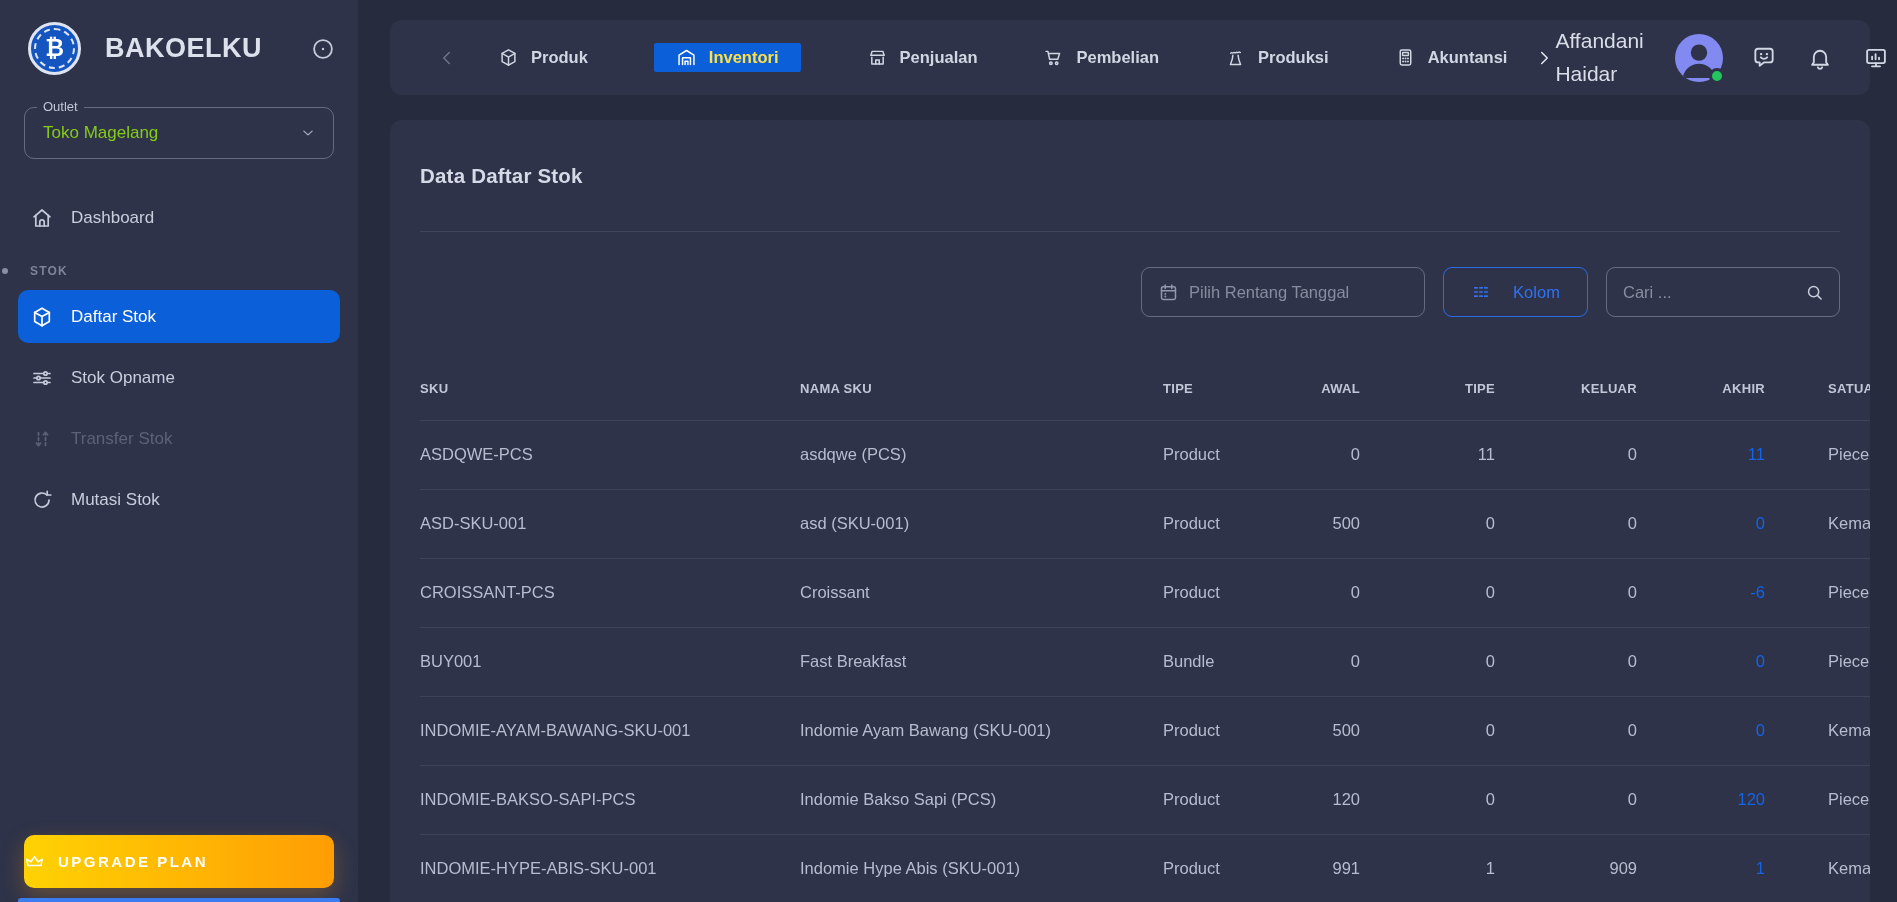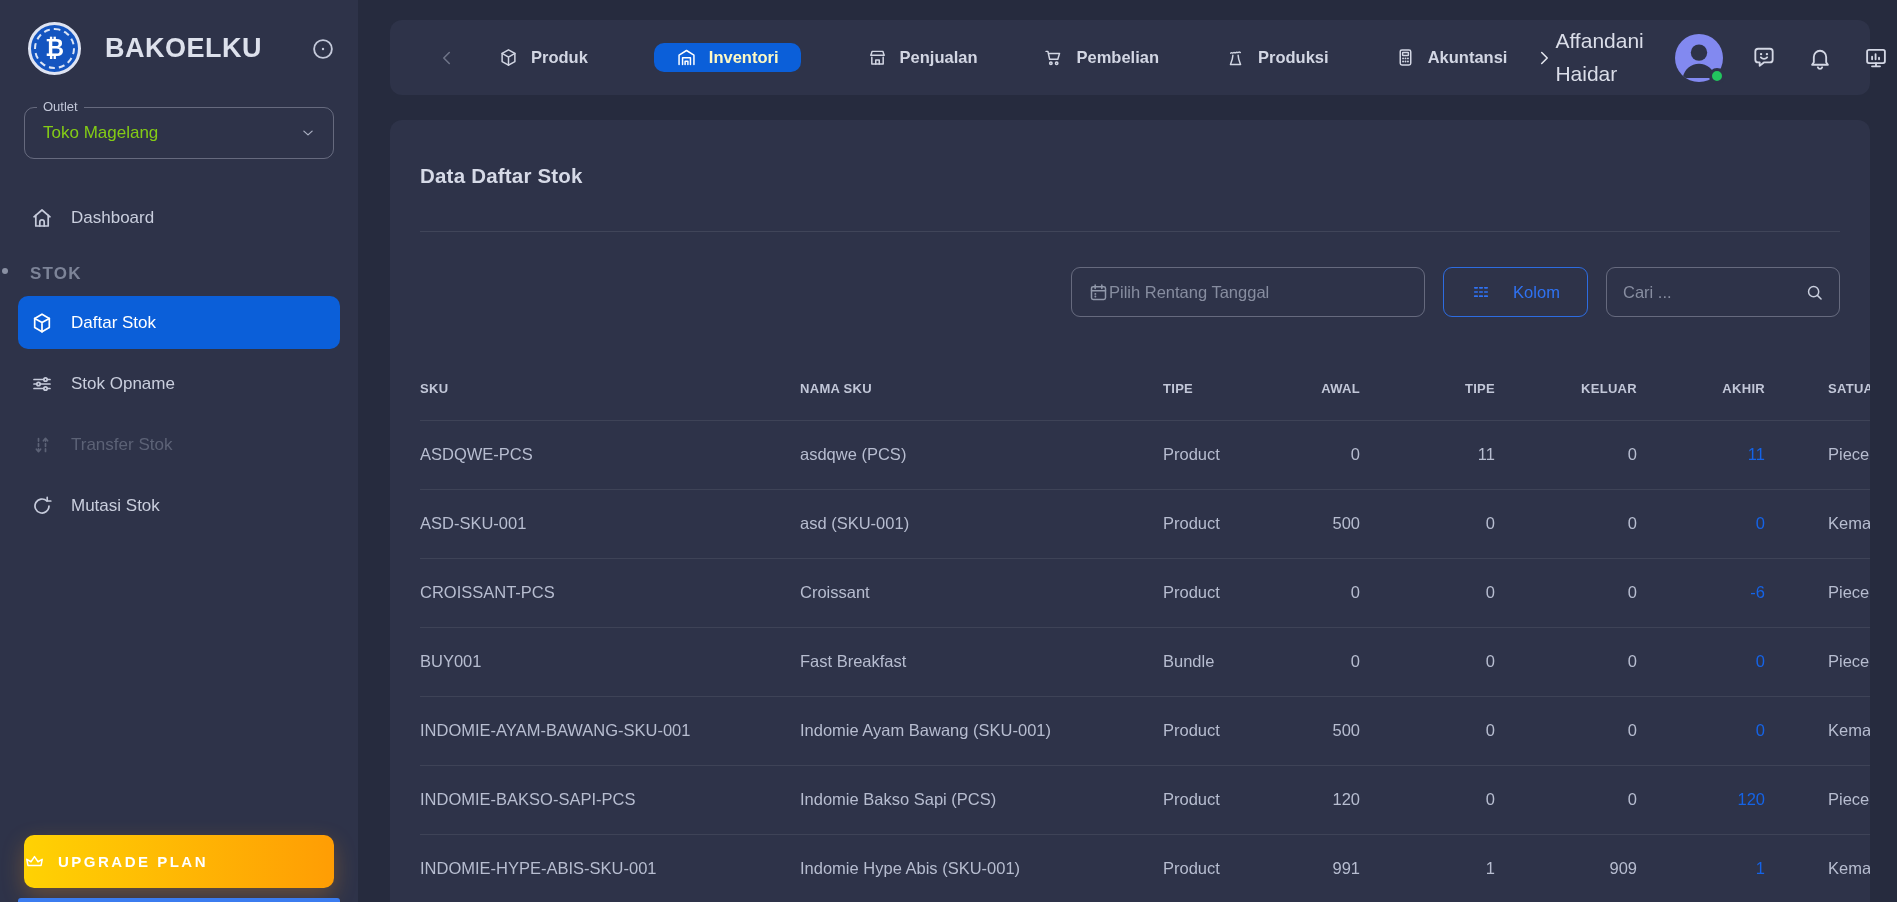--- a/index.html
+++ b/index.html
@@ -38,53 +38,53 @@
   .outlet-value{font-size:17px;color:#84cc16}
   .outlet .chev{margin-left:auto;color:#aab0c2;width:18px;height:18px}
   .menu-top{margin-top:32px}
   .mitem{display:flex;align-items:center;height:53px;margin:0 18px 8px;padding:0 12px;border-radius:10px;color:var(--text);cursor:pointer}
   .mitem .ic24{color:#c6cbdb}
   .mitem-label{font-size:17px;margin-left:17px}
   .mitem.active{background:var(--accent);color:#fff}
   .mitem.active .ic24{color:#fff}
   .mitem.disabled{color:#5c6276}
   .mitem.disabled .ic24{color:#5c6276}
-  .section-label{margin:20px 0 12px 30px;font-size:17px;font-weight:700;letter-spacing:1.2px;color:#7d8498;position:relative}
+  .section-label{margin:20px 0 12px 30px;font-size:12px;font-weight:700;letter-spacing:1.2px;color:#7d8498;position:relative}
   .section-bullet{position:absolute;left:-28px;top:4px;width:6px;height:6px;border-radius:50%;background:#8a90a3}
   .upgrade-wrap{position:absolute;left:24px;right:24px;bottom:14px}
   .upgrade-btn{height:53px;width:100%;border:none;border-radius:10px;background:linear-gradient(90deg,var(--upgrade-from),var(--upgrade-to));color:#fff;font-weight:700;font-size:15px;letter-spacing:2.5px;display:flex;align-items:center;justify-content:flex-start;gap:13px;cursor:pointer;box-shadow:0 8px 22px rgba(255,150,20,.28);font-family:inherit}
   .upgrade-btn .ic22{color:#fff}
   .bottom-bar{position:absolute;left:18px;right:18px;bottom:0;height:4px;border-radius:3px 3px 0 0;background:#3b7cf0}
 
   
   .main{position:absolute;left:358px;top:0;right:0;bottom:0;padding:20px 27px 0 32px}
   .navbar{height:75px;background:var(--panel-bg);border-radius:12px;display:flex;align-items:center;padding:0 40px 0 46px}
   .nav-back{color:#6f7588;margin-right:40px;width:22px;height:22px;cursor:pointer}
   .tabs{display:flex;align-items:center;gap:66px}
   .tab{display:flex;align-items:center;gap:12px;color:#d2d6e3;font-size:16.5px;font-weight:600;cursor:pointer;white-space:nowrap}
   .tab .ic22{color:#d2d6e3}
-  .tab.active{background:var(--accent);color:#fef9c3;padding:4px 22px;border-radius:10px}
+  .tab.active{background:var(--accent);color:#fde047;padding:4px 22px;border-radius:2px}
   .tab.active .ic22{color:#fff}
   .nav-forward{color:#e3e6ee;margin-left:26px;width:22px;height:22px;cursor:pointer}
   .user-block{margin-left:auto;display:flex;align-items:center}
   .user-name{width:104px;font-size:21px;color:#dadde8;line-height:1.55}
   .avatar{width:48px;height:48px;border-radius:50%;background:#8289f0;position:relative;margin:0 28px 0 16px;cursor:pointer;flex:none}
   .avatar-img{position:absolute;inset:0;border-radius:50%;overflow:hidden}
   .status-dot{position:absolute;right:-2px;bottom:-2px;width:16px;height:16px;background:var(--online);border-radius:50%;border:3px solid var(--panel-bg)}
   .nav-icons{display:flex;align-items:center;gap:30px;color:#d3d7e4}
   .nav-icons .ic26{cursor:pointer}
 
   .card{margin-top:25px;background:var(--panel-bg);border-radius:12px 12px 0 0;height:782px;padding:0 30px;overflow:hidden}
   .card-head{height:112px;display:flex;align-items:center;border-bottom:1px solid rgba(255,255,255,.09)}
   .card-title{font-size:20.5px;font-weight:700;color:#d6dae7;letter-spacing:.2px}
   .controls{margin-top:35px;display:flex;align-items:center}
   .select-box{width:145px;height:50px;border:1px solid var(--border);border-radius:9px;display:flex;align-items:center;padding:0 16px 0 20px;color:var(--text);font-size:16.5px;cursor:pointer}
   .select-box .chev{margin-left:auto;color:#aab0c2;width:18px;height:18px}
   .controls-right{margin-left:auto;display:flex;gap:18px}
-  .date-box{width:354px;height:50px;border:1px solid var(--border);border-radius:9px;display:flex;align-items:center;gap:0;padding:0 16px 0 16px;color:var(--text-dim);font-size:16.5px;cursor:pointer}
+  .date-box{width:284px;height:50px;border:1px solid var(--border);border-radius:9px;display:flex;align-items:center;gap:10px;padding:0 16px 0 16px;color:var(--text-dim);font-size:16.5px;cursor:pointer}
   .date-box .ic22{color:#9299ab}
   .kolom-btn{width:145px;height:50px;border:1px solid #2d6ce0;border-radius:9px;display:flex;align-items:center;justify-content:center;gap:22px;color:#2f72f2;font-size:16.5px;background:transparent;cursor:pointer;font-family:inherit}
   .kolom-btn .ic20{color:#2f72f2}
   .search-box{width:234px;height:50px;border:1px solid var(--border);border-radius:9px;display:flex;align-items:center;padding:0 14px 0 16px}
   .search-box input{background:transparent;border:none;outline:none;color:var(--text);font-size:16.5px;width:100%;font-family:inherit}
   .search-box input::placeholder{color:var(--text-dim)}
   .search-box .ic22{color:#c9cedd}
 
   .table-wrap{margin-right:-30px;overflow:hidden}
   table{border-collapse:collapse;table-layout:fixed;width:1530px}

